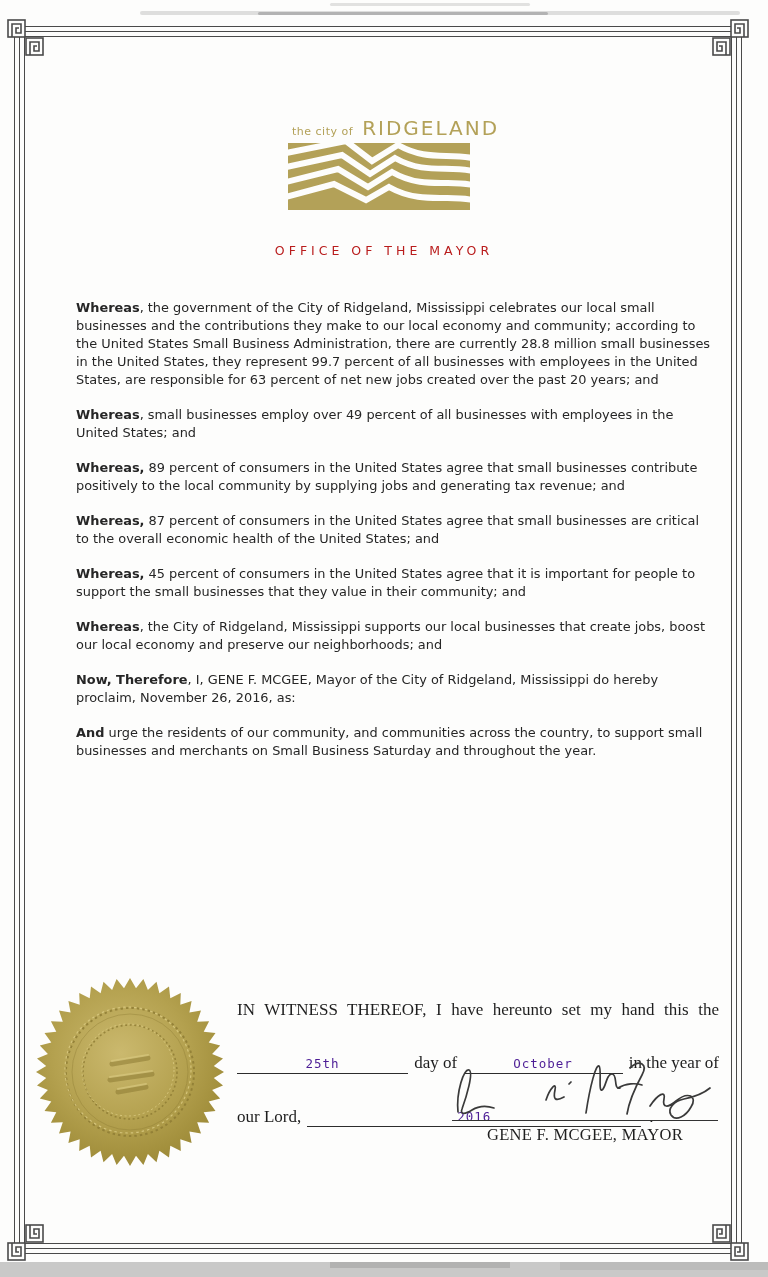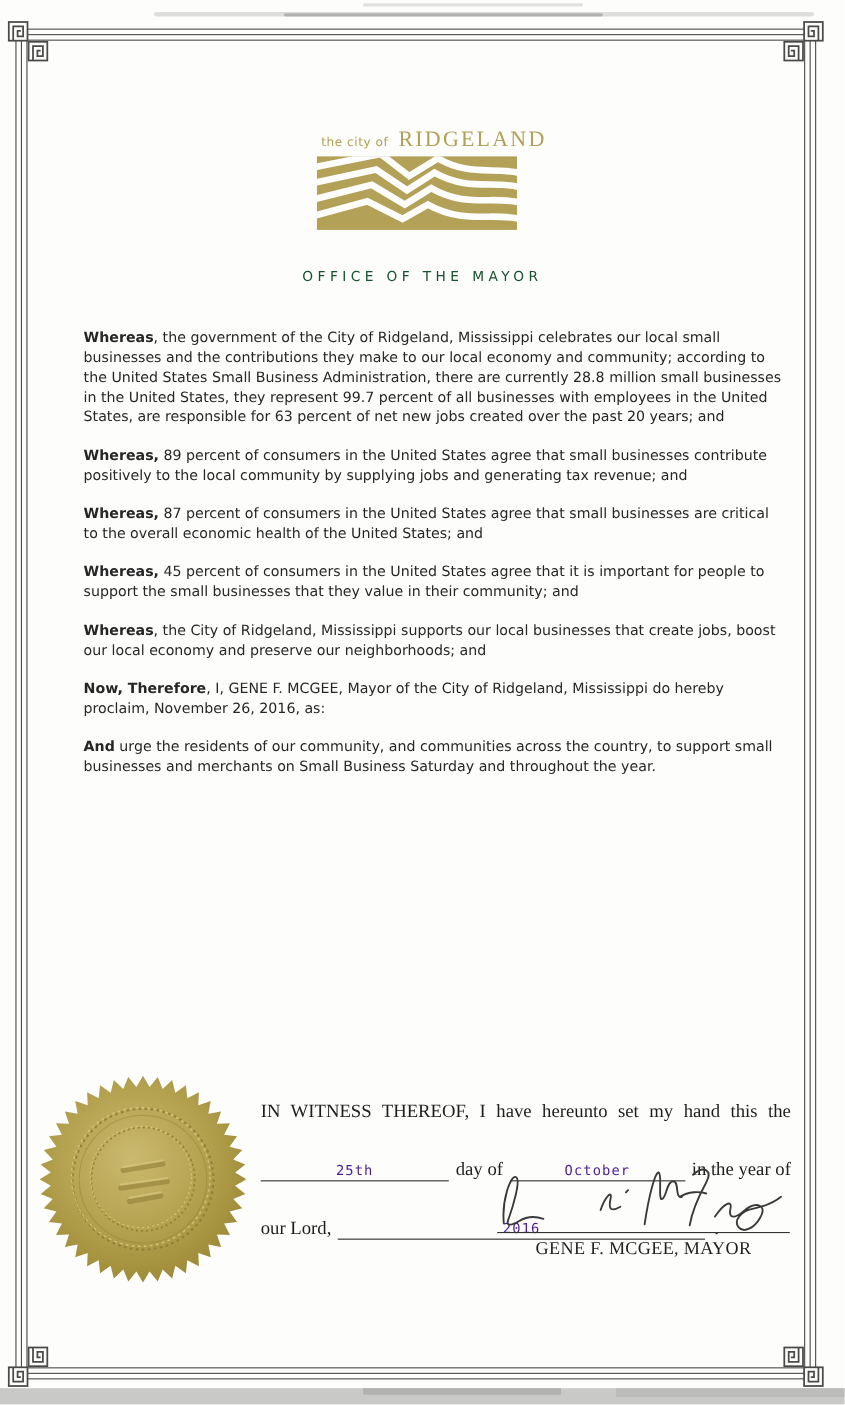--- a/index.html
+++ b/index.html
@@ -28,25 +28,25 @@
   .bottom-strip .dk2{position:absolute;left:560px;top:0;width:208px;height:8px;background:#bcbcbb;}
   
   .title{
     position:absolute;top:50px;left:0;width:100%;text-align:center;
     font-family:"Liberation Serif",serif;font-weight:bold;font-size:31px;
     letter-spacing:.5px;color:#3a3a3a;
   }
   .logo{position:absolute;left:288px;top:116px;width:182px;}
   .logo-word{white-space:nowrap;text-align:left;margin-left:4px;}
   .logo-pre{font-size:11px;color:#b3a158;letter-spacing:.5px;}
-  .logo-name{font-size:20px;color:#b3a158;letter-spacing:2px;margin-left:4px;font-family:Liberation Serif, serif;}
+  .logo-name{font-size:20px;color:#b3a158;letter-spacing:2px;margin-left:4px;}
   .logo-waves{display:block;margin-top:3px;}
   .office{
     position:absolute;top:243px;left:0;width:100%;text-align:center;
-    font-size:12.5px;letter-spacing:4px;color:#14532d;
+    font-size:12.5px;letter-spacing:4px;color:#b91c1c;
   }
   
   .content{position:absolute;left:76px;top:299px;width:638px;
     font-size:12.9px;line-height:18px;color:#262626;}
   .content p{margin:0 0 17px 0;}
   .content .lead{font-weight:bold;}
   .subject{
     text-align:center;font-weight:bold;font-style:italic;font-size:13.5px;
     margin:0 0 17px 0;letter-spacing:.3px;color:#222;
   }
@@ -134,20 +134,21 @@
         <path d="M-2 39 L50 26 L80 44 L104 29 C135 47 160 36 184 42" stroke-width="6"></path>
         <path d="M-2 54 L46 41 L78 57 L101 44 C133 62 160 51 184 57" stroke-width="6"></path>
       </g>
     </svg>
   </div>
 
   <div class="office">OFFICE OF THE MAYOR</div>
 
   <div class="content">
     <p><span class="lead">Whereas</span><span>, the government of the City of Ridgeland, Mississippi celebrates our local small businesses and the contributions they make to our local economy and community; according to the United States Small Business Administration, there are currently 28.8 million small businesses in the United States, they represent 99.7 percent of all businesses with employees in the United States, are responsible for 63 percent of net new jobs created over the past 20 years; and</span></p>
+    <p><span class="lead">Whereas</span><span>, small businesses employ over 49 percent of all businesses with employees in the United States; and</span></p>
     <p><span class="lead">Whereas,</span><span> 89 percent of consumers in the United States agree that small businesses contribute positively to the local community by supplying jobs and generating tax revenue; and</span></p>
     <p><span class="lead">Whereas,</span><span> 87 percent of consumers in the United States agree that small businesses are critical to the overall economic health of the United States; and</span></p>
     <p><span class="lead">Whereas,</span><span> 45 percent of consumers in the United States agree that it is important for people to support the small businesses that they value in their community; and</span></p>
     <p><span class="lead">Whereas</span><span>, the City of Ridgeland, Mississippi supports our local businesses that create jobs, boost our local economy and preserve our neighborhoods; and</span></p>
     <p><span class="lead">Now, Therefore</span><span>, I, GENE F. MCGEE, Mayor of the City of Ridgeland, Mississippi do hereby proclaim, November 26, 2016, as:</span></p>
     <p><span class="lead">And</span><span> urge the residents of our community, and communities across the country, to support small businesses and merchants on Small Business Saturday and throughout the year.</span></p>
   </div>
 
   <svg class="seal" viewBox="0 0 192 192">
     <defs>

